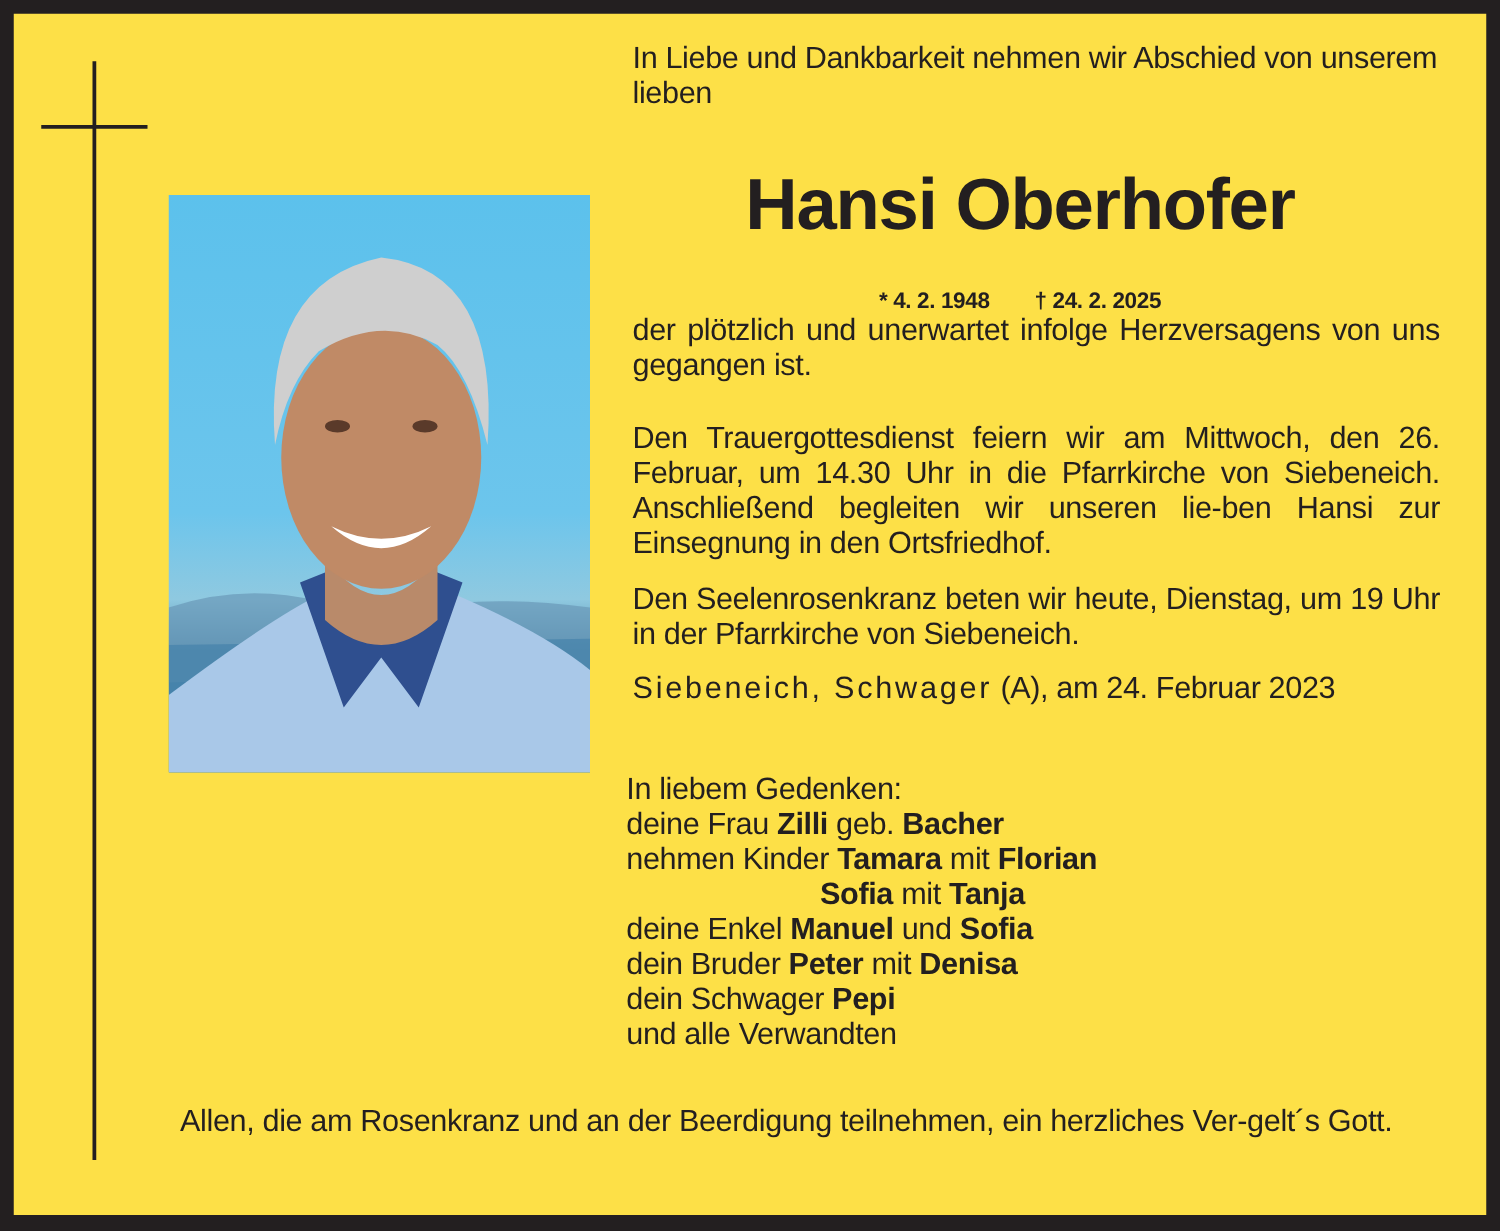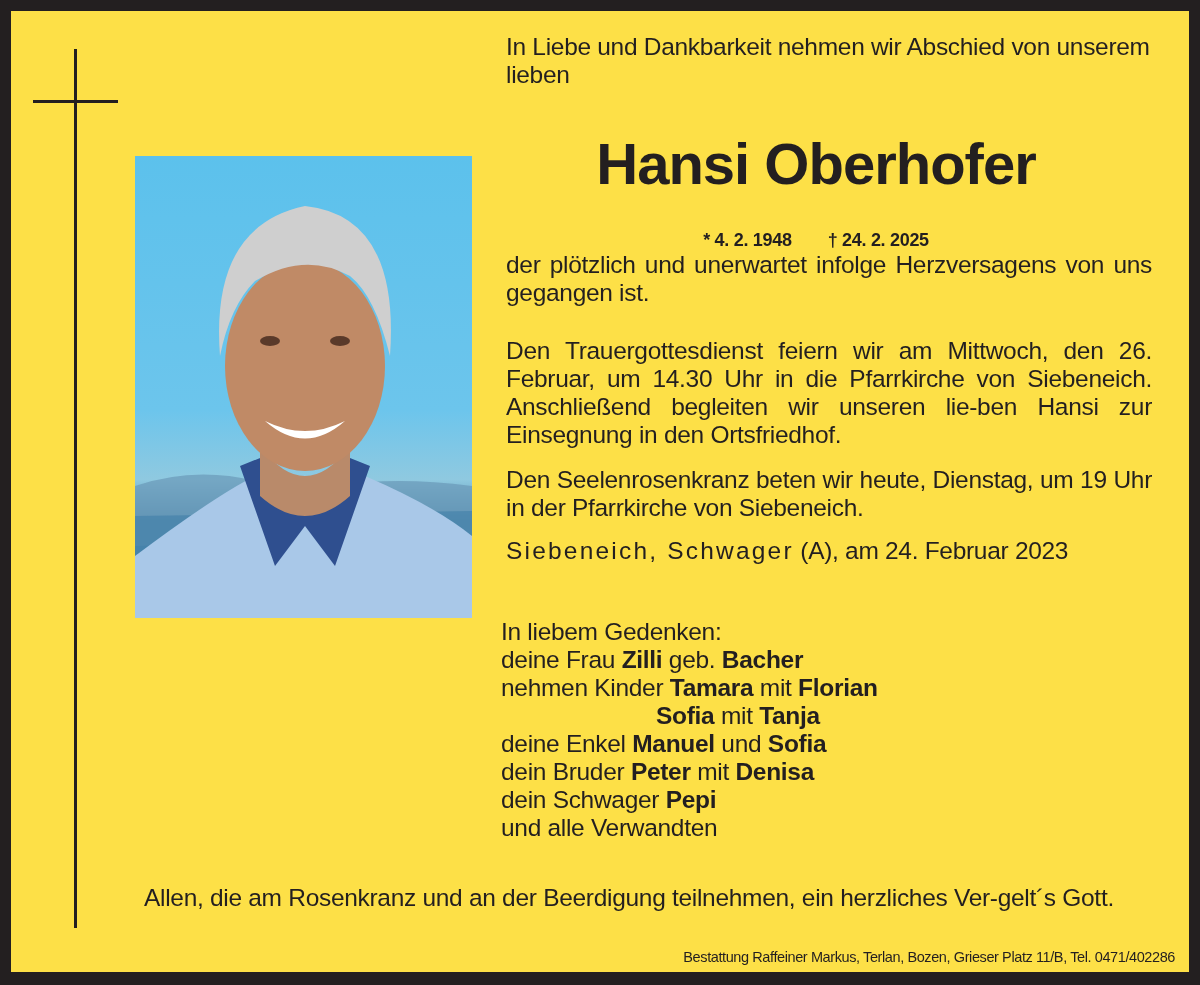--- a/index.html
+++ b/index.html
@@ -70,14 +70,13 @@
     <div class="row"><span>deine Frau </span><b>Zilli</b><span> geb. </span><b>Bacher</b></div>
     <div class="row"><span>nehmen Kinder </span><b>Tamara</b><span> mit </span><b>Florian</b></div>
     <div class="row indent"><span></span><b>Sofia</b><span> mit </span><b>Tanja</b></div>
     <div class="row"><span>deine Enkel </span><b>Manuel</b><span> und </span><b>Sofia</b></div>
     <div class="row"><span>dein Bruder </span><b>Peter</b><span> mit </span><b>Denisa</b></div>
     <div class="row"><span>dein Schwager </span><b>Pepi</b></div>
     <div class="row"><span>und alle Verwandten</span></div>
   </div>
 
   <div class="txt thanks">Allen, die am Rosenkranz und an der Beerdigung teilnehmen, ein herzliches Ver-gelt´s Gott.</div>
-  <div class="undertaker">Bestattung Raffeiner Markus, Terlan, Bozen, Grieser Platz 11/B, Tel. 0471/402286</div>
 </div>
 
 </body></html>

